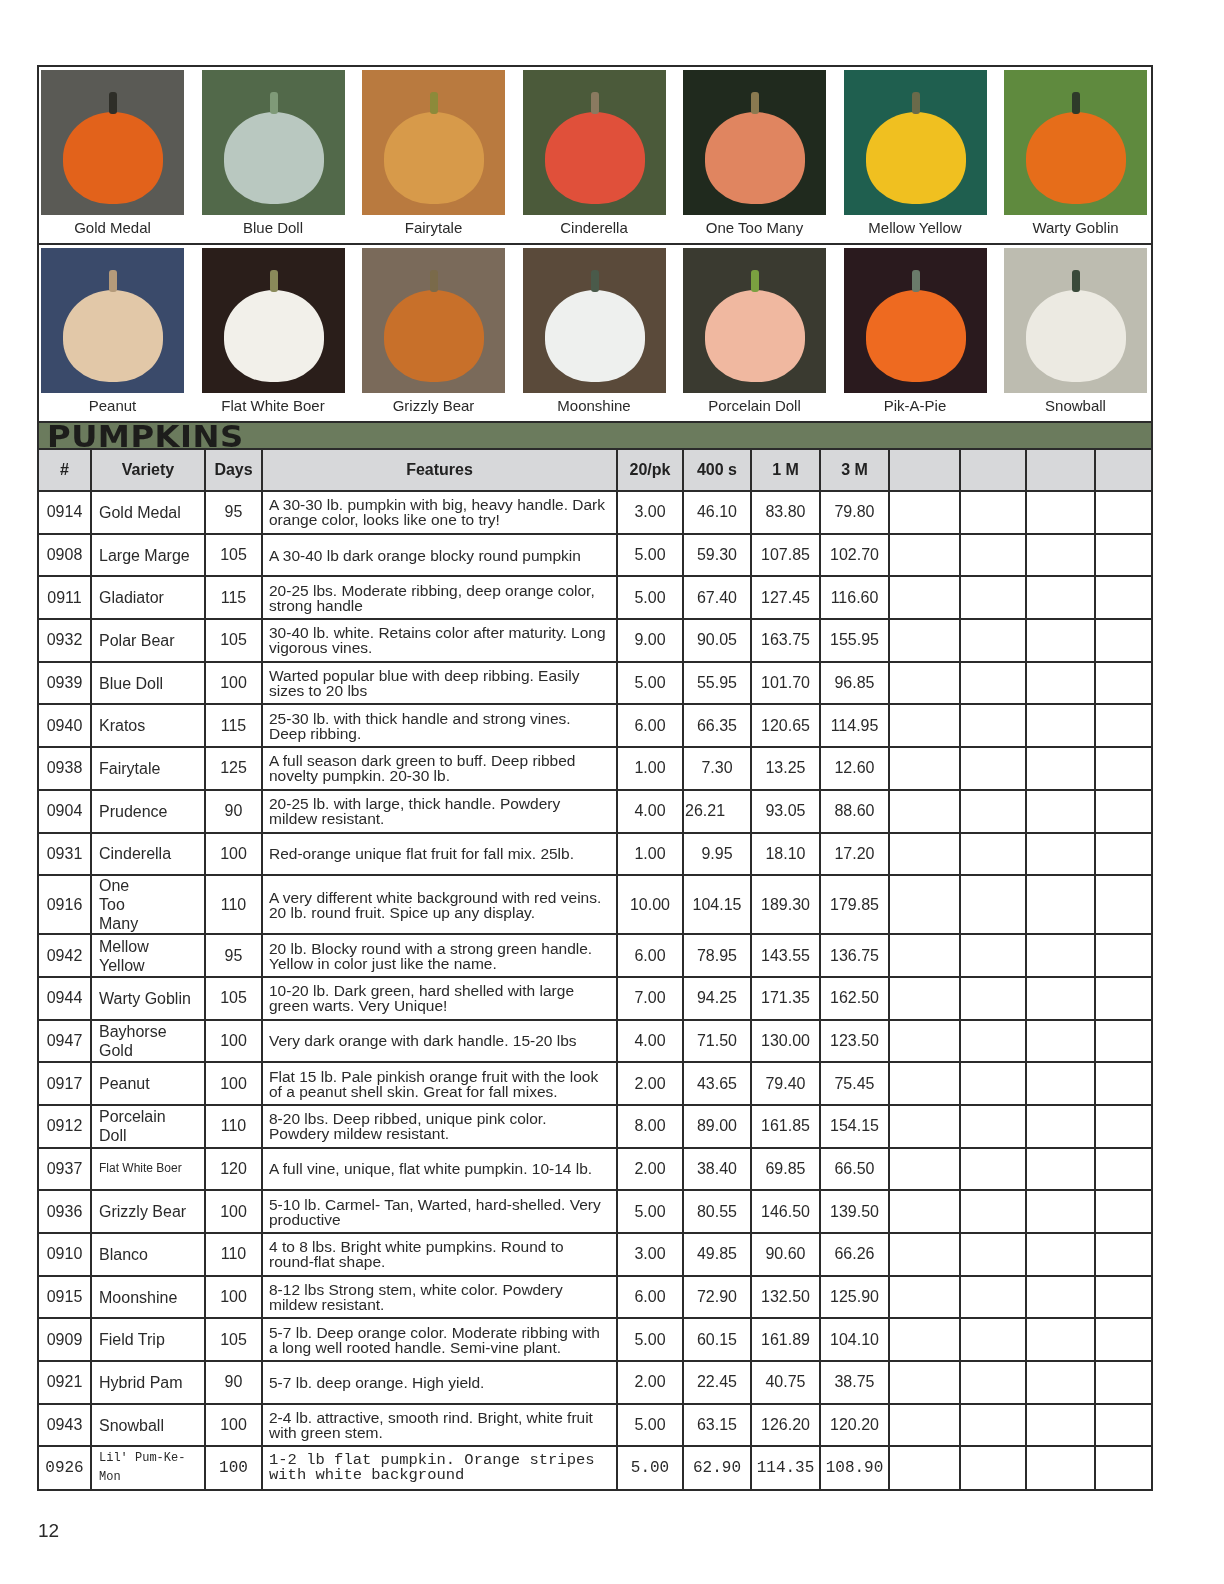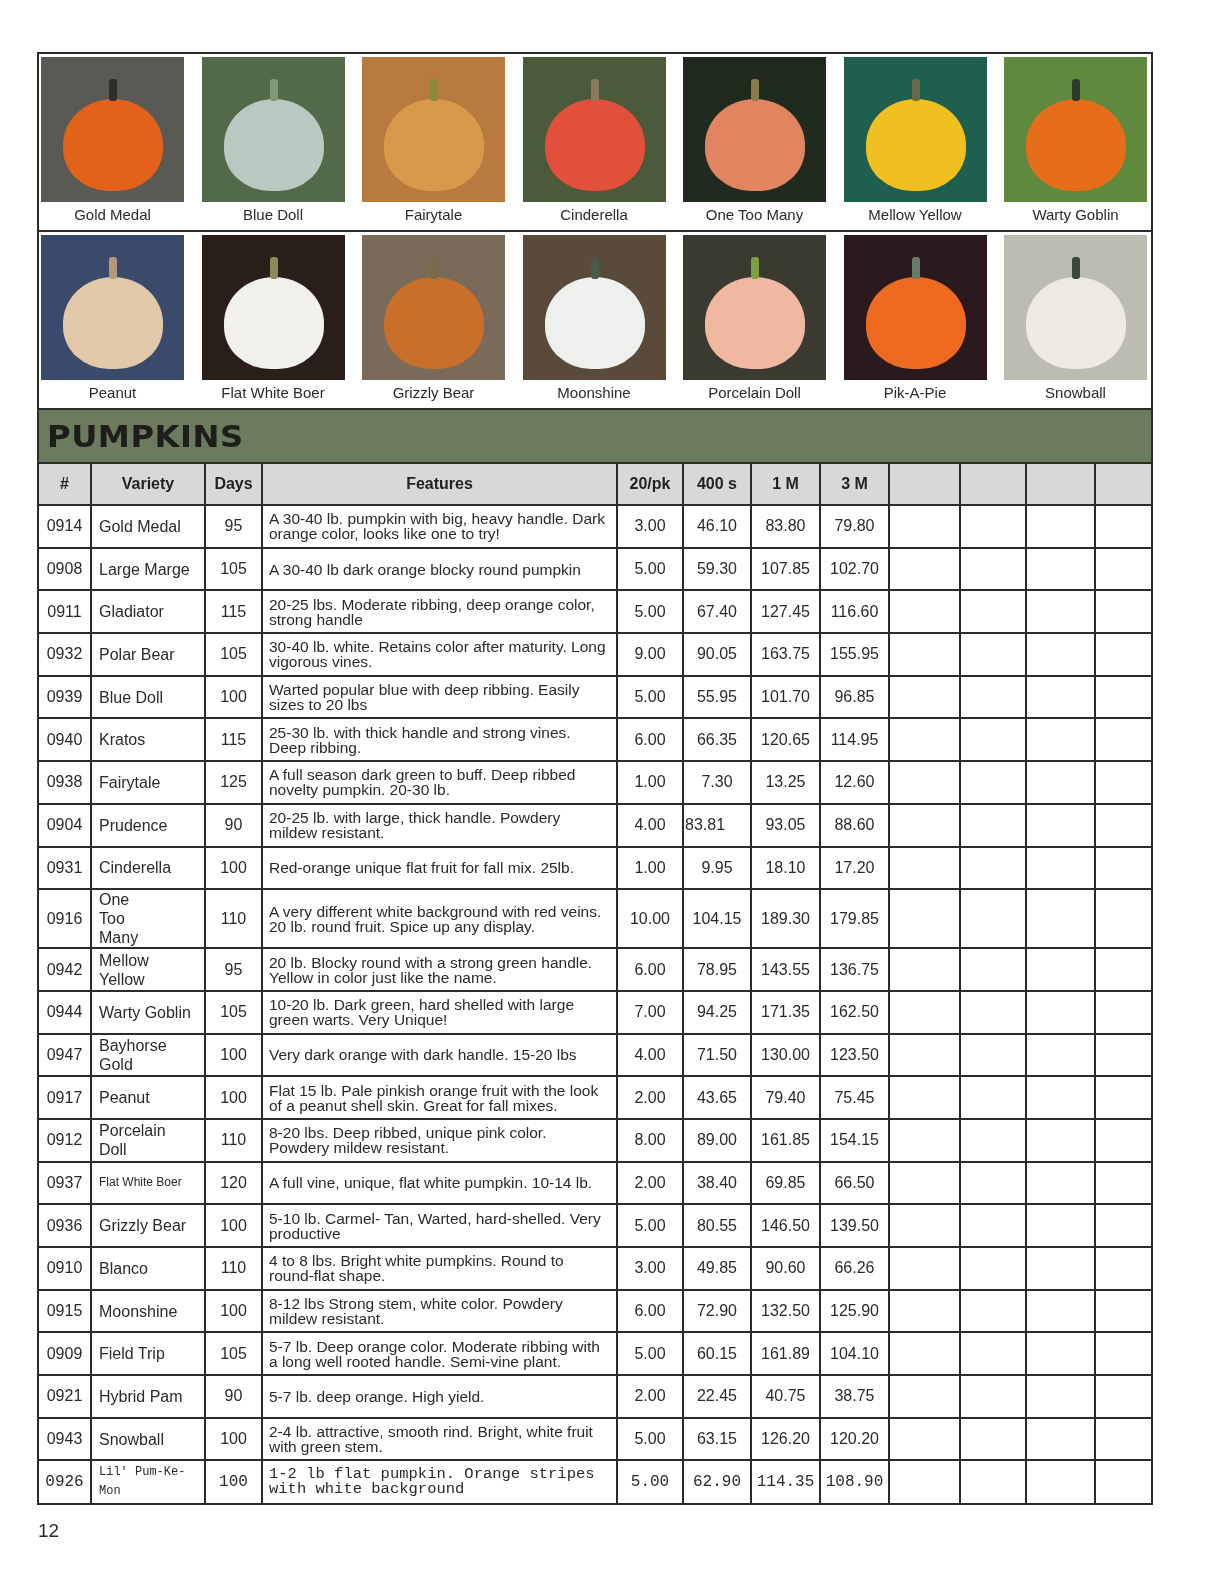--- a/index.html
+++ b/index.html
@@ -1,20 +1,20 @@
 <!DOCTYPE html>
 <html><head>
 <meta charset="utf-8">
 <style>
   * { box-sizing: border-box; margin: 0; padding: 0; }
   html, body { width: 1224px; height: 1584px; background: #ffffff; }
   body { position: relative; font-family: "Liberation Sans", sans-serif; color: #2a2a2a; }
 
   .sheet {
-    position: absolute; left: 37px; top: 52px; width: 1116px;
+    position: absolute; left: 37px; top: 65px; width: 1116px;
     border: 2px solid #2b2b2b;
   }
   .photo-row {
     display: flex; justify-content: space-between; align-items: flex-start;
     border-bottom: 2px solid #2b2b2b; padding: 3px 4px 0 2px;
   }
   .photo-row.r1 { height: 178px; }
   .photo-row.r2 { height: 178px; }
   .photo {
     display: flex; flex-direction: column; align-items: center;
@@ -26,21 +26,21 @@
     position: absolute; border-radius: 50% 50% 46% 46%;
   }
   .photo .pic .stem {
     position: absolute; width: 8px; height: 22px; border-radius: 3px;
   }
   .photo .cap {
     font-size: 15px; color: #2a2a2a; margin-top: 4px; text-align: center; white-space: nowrap;
   }
 
   .banner {
-    height: 54px; background: #6b7b5d; border-bottom: 2px solid #2b2b2b;
+    height: 27px; background: #6b7b5d; border-bottom: 2px solid #2b2b2b;
     display: flex; align-items: center; padding-left: 8px;
   }
   .banner h1 {
     font-family: "DejaVu Sans", sans-serif; font-weight: 900; font-size: 31px;
     color: #1d1d1b; letter-spacing: 0.5px; transform: scaleX(1.04); transform-origin: left center;
   }
 
   table { border-collapse: collapse; width: 100%; table-layout: fixed; }
   th, td { border: 2px solid #2b2b2b; font-size: 16px; }
   th { background: #d7d8da; height: 41px; font-weight: bold; color: #222; text-align: center; }
@@ -197,21 +197,21 @@
           <th></th>
           <th></th>
           <th></th>
         </tr>
     </thead>
     <tbody id="tbody">
         <tr>
           <td class="num">0914</td>
           <td class="var">Gold Medal</td>
           <td class="num">95</td>
-          <td class="feat">A 30-40 lb. pumpkin with big, heavy handle. Dark orange color, looks like one to try!</td>
+          <td class="feat">A 30-30 lb. pumpkin with big, heavy handle. Dark orange color, looks like one to try!</td>
           <td class="num">3.00</td>
           <td class="num">46.10</td>
           <td class="num">83.80</td>
           <td class="num">79.80</td>
           <td></td>
           <td></td>
           <td></td>
           <td></td>
         </tr>
         <tr>
@@ -297,21 +297,21 @@
           <td></td>
           <td></td>
           <td></td>
         </tr>
         <tr>
           <td class="num">0904</td>
           <td class="var">Prudence</td>
           <td class="num">90</td>
           <td class="feat">20-25 lb. with large, thick handle. Powdery mildew resistant.</td>
           <td class="num">4.00</td>
-          <td class="num left-num">83.81</td>
+          <td class="num left-num">26.21</td>
           <td class="num">93.05</td>
           <td class="num">88.60</td>
           <td></td>
           <td></td>
           <td></td>
           <td></td>
         </tr>
         <tr>
           <td class="num">0931</td>
           <td class="var">Cinderella</td>

